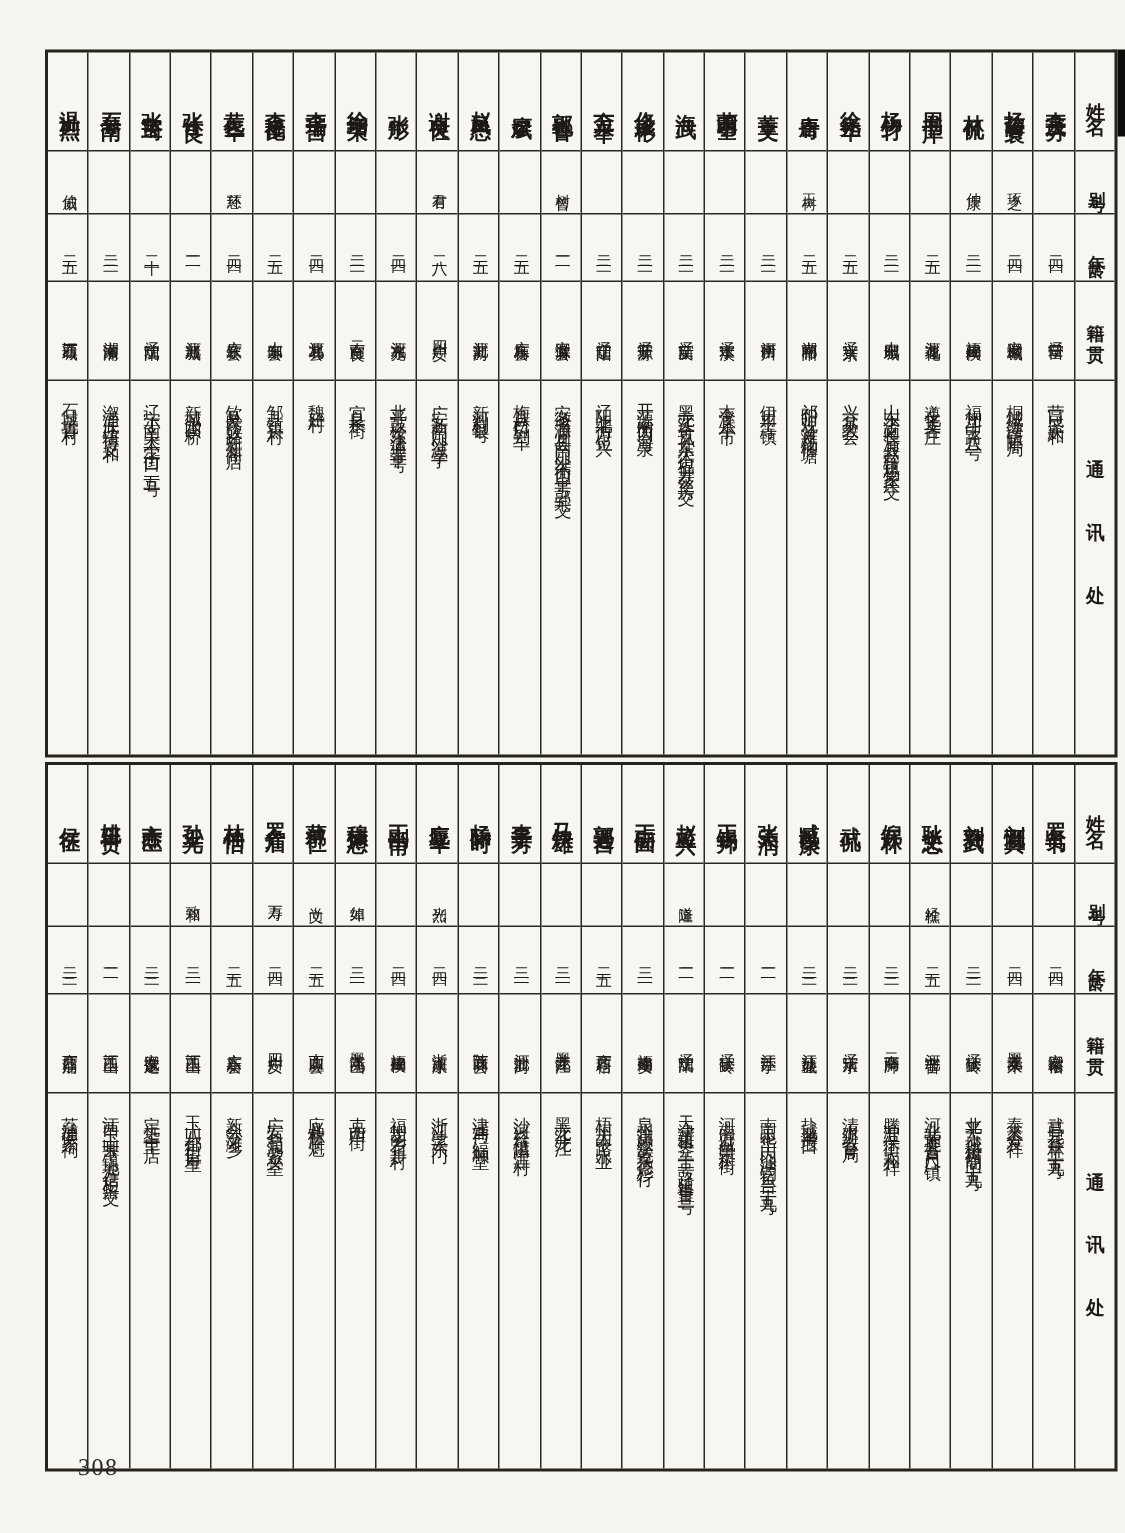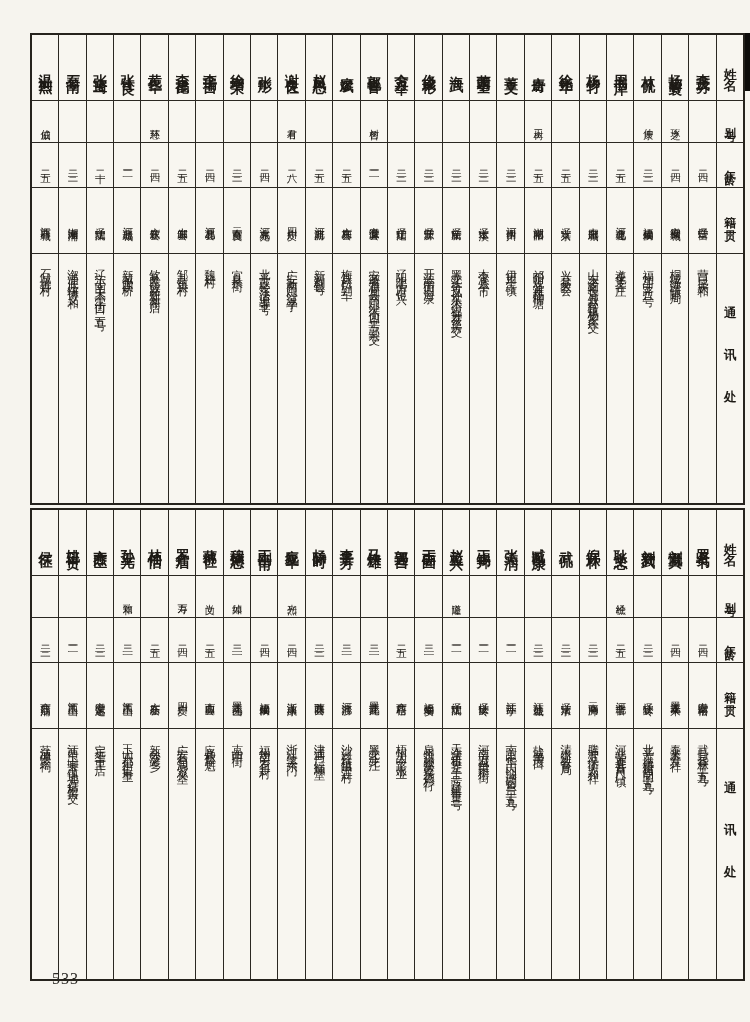--- a/index.html
+++ b/index.html
@@ -944,13 +944,13 @@
       </div>
       <div class="cell origin-cell">
         <span class="vtext person-origin">广西荔浦</span>
       </div>
       <div class="cell addr-cell">
         <span class="vtext person-address">荔浦侯家祠</span>
       </div>
     </div>
   </div>
 
-<div class="page-number">533</div>
+<div class="page-number">308</div>
 
 </body></html>

